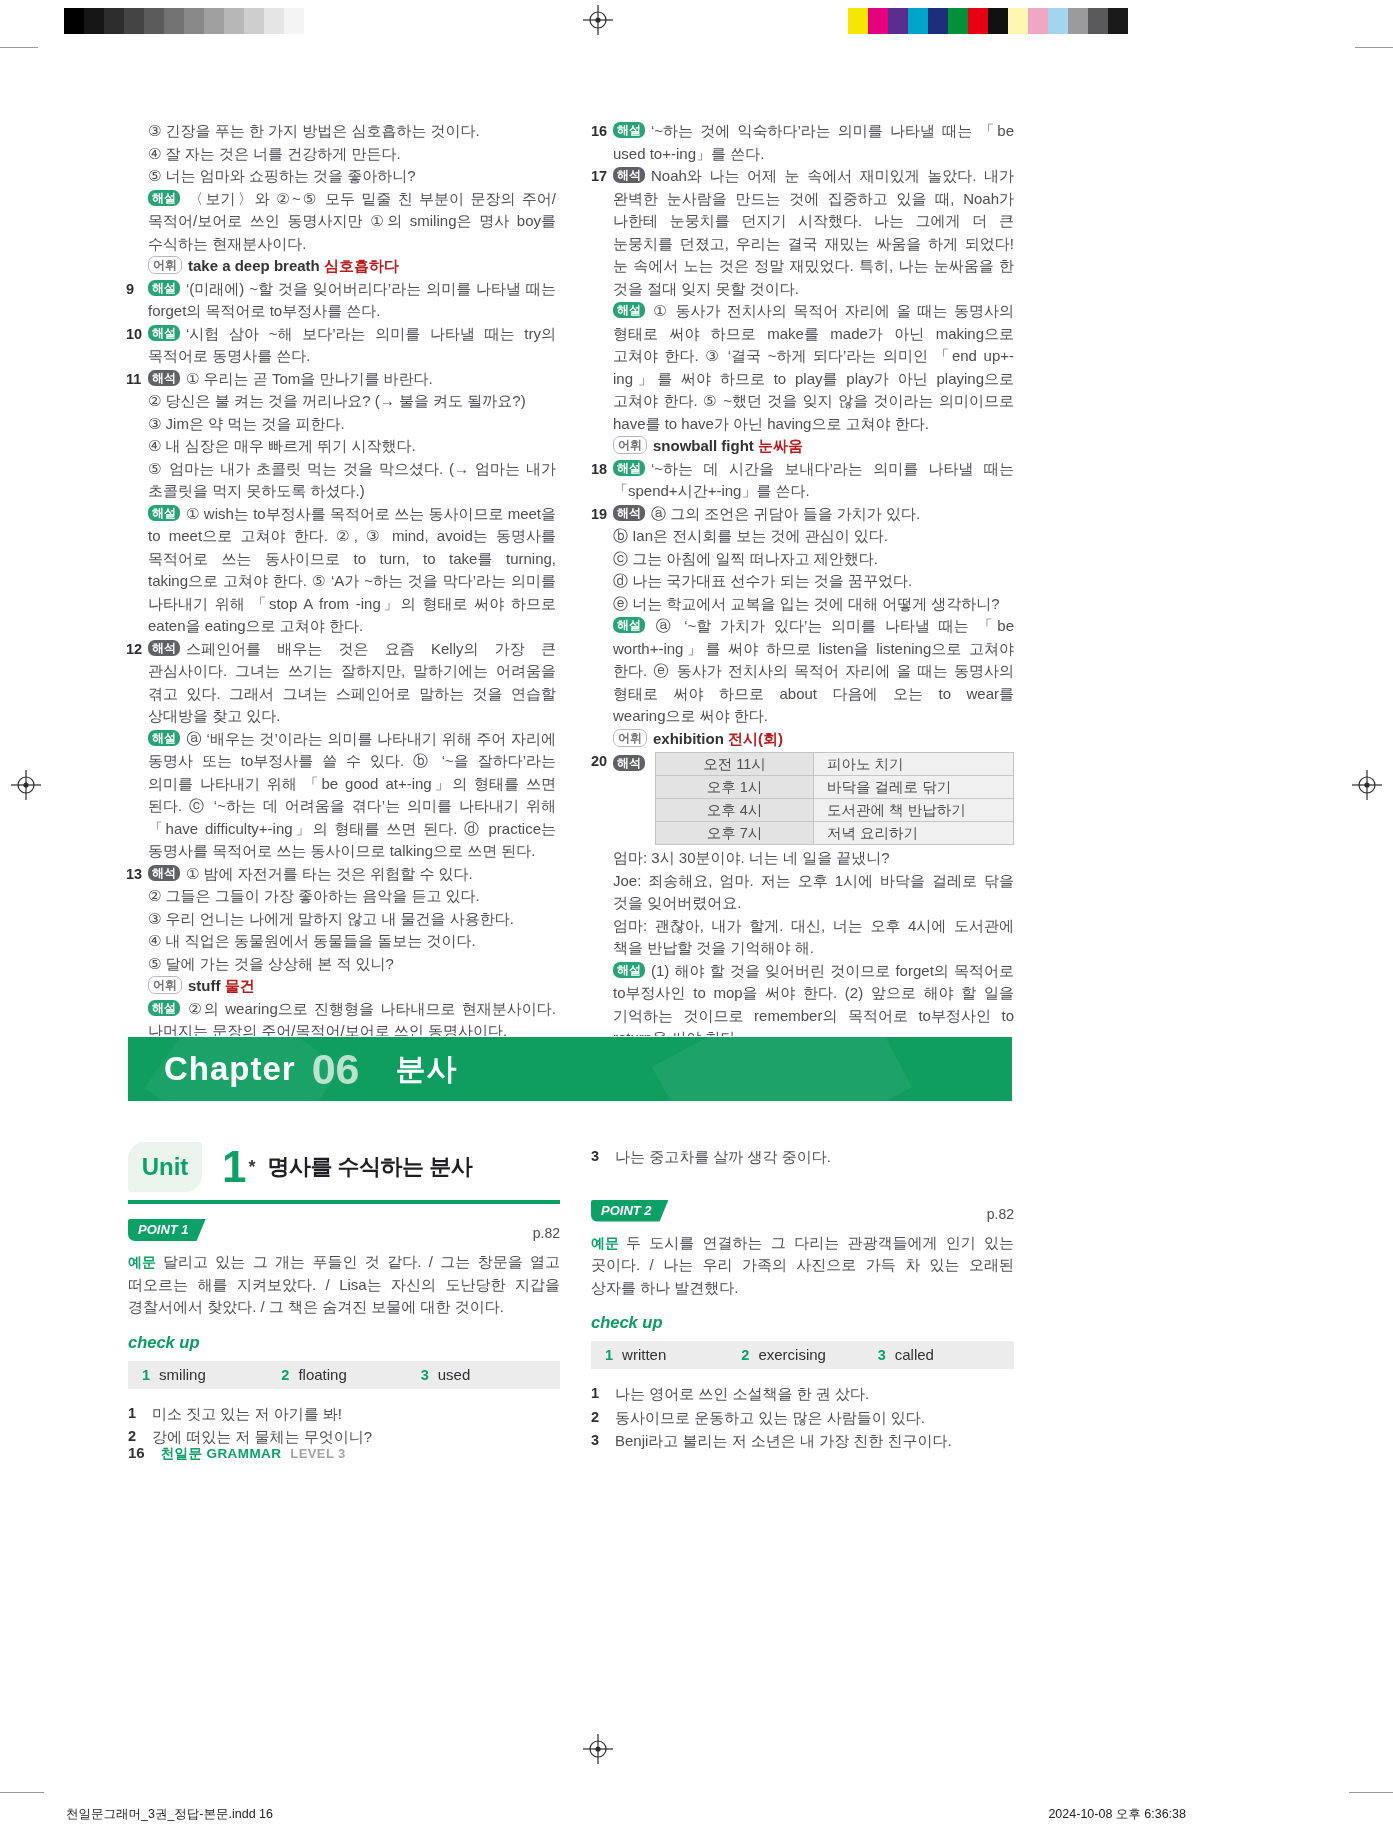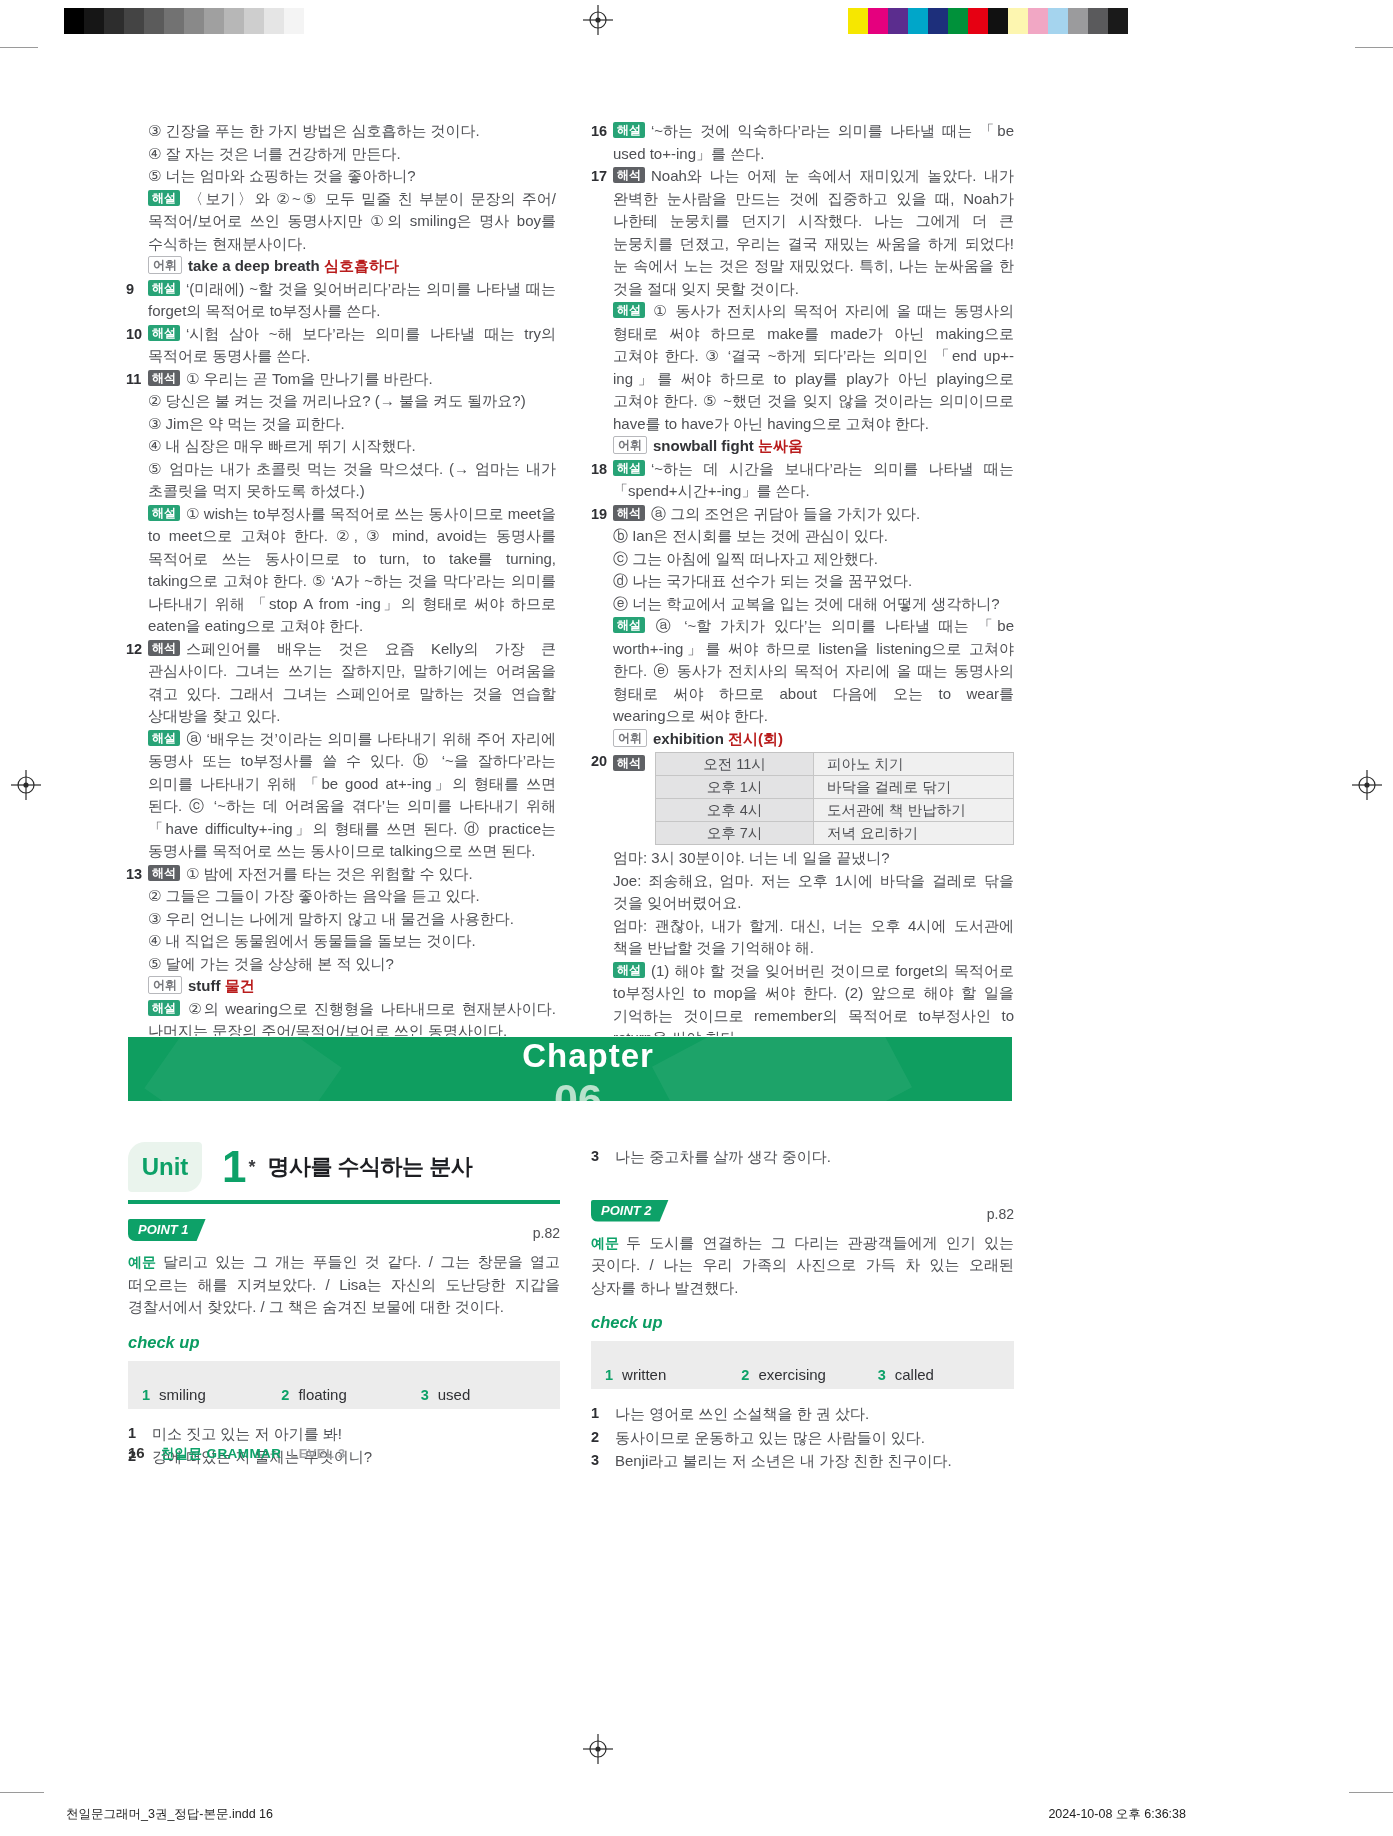--- a/index.html
+++ b/index.html
@@ -11,38 +11,38 @@
   .regmark{position:absolute;width:30px;height:30px;}
   .cropline{position:absolute;background:#9a9a9a;}
   
   .col{position:absolute;top:120px;height:916px;overflow:hidden;}
   .col-left{left:126px;width:430px;}
   .col-right{left:591px;width:423px;}
   .item{display:flex;}
   .inum{flex:none;width:22px;font-weight:bold;color:#2e2f33;font-size:14.5px;line-height:22.5px;}
   .ibody{flex:1;min-width:0;}
   .ln{margin:0;font-size:15px;line-height:22.5px;text-align:justify;color:#4e4f53;word-break:keep-all;}
-  .badge{display:inline-block;font-size:12px;line-height:16px;padding:0 4px;border-radius:2px;
+  .badge{display:inline-block;font-size:12px;line-height:16px;padding:0 4px;border-radius:7px;
          margin-right:6px;vertical-align:2px;font-weight:bold;}
   .hs{background:#27a376;color:#fff;}
   .hk{background:#5f6165;color:#fff;}
   .eo{background:#fff;color:#74757a;border:1px solid #b7b8bc;font-weight:bold;}
   .w{color:#323337;font-weight:bold;}
   .g{color:#b91c1c;font-weight:bold;}
   
   .t20wrap{display:flex;margin:2px 0 2px 0;}
   .t20{flex:1;border:1px solid #c3c3c3;margin-left:4px;}
   .t20r{display:flex;border-bottom:1px solid #c6c6c6;}
   .t20r:last-child{border-bottom:none;justify-content:center;}
   .t20 .c1{width:44%;background:#e3e3e4;text-align:center;border-right:1px solid #c6c6c6;
            font-size:14.5px;line-height:22px;color:#4e4f53;}
   .t20 .c2{flex:1;background:#f0f0f0;padding-left:13px;font-size:14.5px;line-height:22px;color:#4e4f53;}
   
   .banner{position:absolute;left:128px;top:1037px;width:884px;height:64px;background:#0f9e60;
-          display:flex;align-items:center;overflow:hidden;flex-direction:column;}
+          display:flex;align-items:center;overflow:hidden;}
   .banner .deco1{position:absolute;left:40px;top:-24px;width:150px;height:130px;background:rgba(255,255,255,.05);
           transform:rotate(35deg);}
   .banner .deco2{position:absolute;right:120px;top:-30px;width:220px;height:140px;background:rgba(255,255,255,.06);
           transform:rotate(-28deg);}
   .banner .chword{margin-left:36px;font-size:33px;font-weight:bold;color:#fff;letter-spacing:1px;}
   .banner .chnum{margin-left:16px;font-size:43px;font-weight:bold;color:#b9e2cc;}
   .banner .chtitle{margin-left:36px;font-size:30px;font-weight:800;color:#fff;letter-spacing:1px;}
   
   .bot-left{position:absolute;left:128px;top:1140px;width:432px;}
   .bot-right{position:absolute;left:591px;top:1140px;width:423px;}
@@ -56,21 +56,21 @@
   .unit-underline{height:4px;background:#0da168;margin-top:6px;}
   .point-row{display:flex;justify-content:space-between;align-items:flex-end;margin-top:15px;}
   .ptag{display:inline-block;background:#0da168;color:#fff;font-size:13px;font-style:italic;font-weight:bold;
         padding:3px 17px 4px 10px;border-radius:2px 0 0 7px;
         clip-path:polygon(0 0,100% 0,calc(100% - 9px) 100%,0 100%);}
   .pageref{font-size:14px;color:#4e4f53;}
   .yemun{margin:10px 0 0 0;font-size:15px;line-height:22.5px;text-align:justify;color:#4e4f53;word-break:keep-all;}
   .yemun .ylab{color:#0da168;font-weight:bold;font-size:14px;margin-right:7px;}
   .checkup{margin-top:14px;color:#0b9c62;font-style:italic;font-weight:bold;font-size:16.5px;}
   .cubar{margin-top:9px;background:#ececec;display:flex;padding:5px 0 6px 14px;}
-  .cucell{flex:1;font-size:15px;color:#303135;margin-top:20px;}
+  .cucell{flex:1;font-size:15px;color:#303135;}
   .cun{color:#0da168;font-weight:bold;margin-right:9px;font-size:14.5px;}
   .anslist{margin-top:14px;}
   .ansrow{display:flex;margin-bottom:2px;}
   .ansrow .n{flex:none;width:24px;font-weight:bold;font-size:14.5px;color:#2e2f33;line-height:21.5px;}
   .ansrow .t{flex:1;font-size:15px;line-height:21.5px;color:#4e4f53;}
   
   .book-footer{position:absolute;left:128px;top:1444px;display:flex;align-items:baseline;}
   .bf-page{font-size:15px;font-weight:bold;color:#333;}
   .bf-brand{margin-left:16px;font-size:13.5px;font-weight:800;color:#0da168;letter-spacing:.4px;}
   .bf-level{margin-left:9px;font-size:13px;font-weight:bold;color:#a3a4a8;letter-spacing:.4px;text-align:right;}

